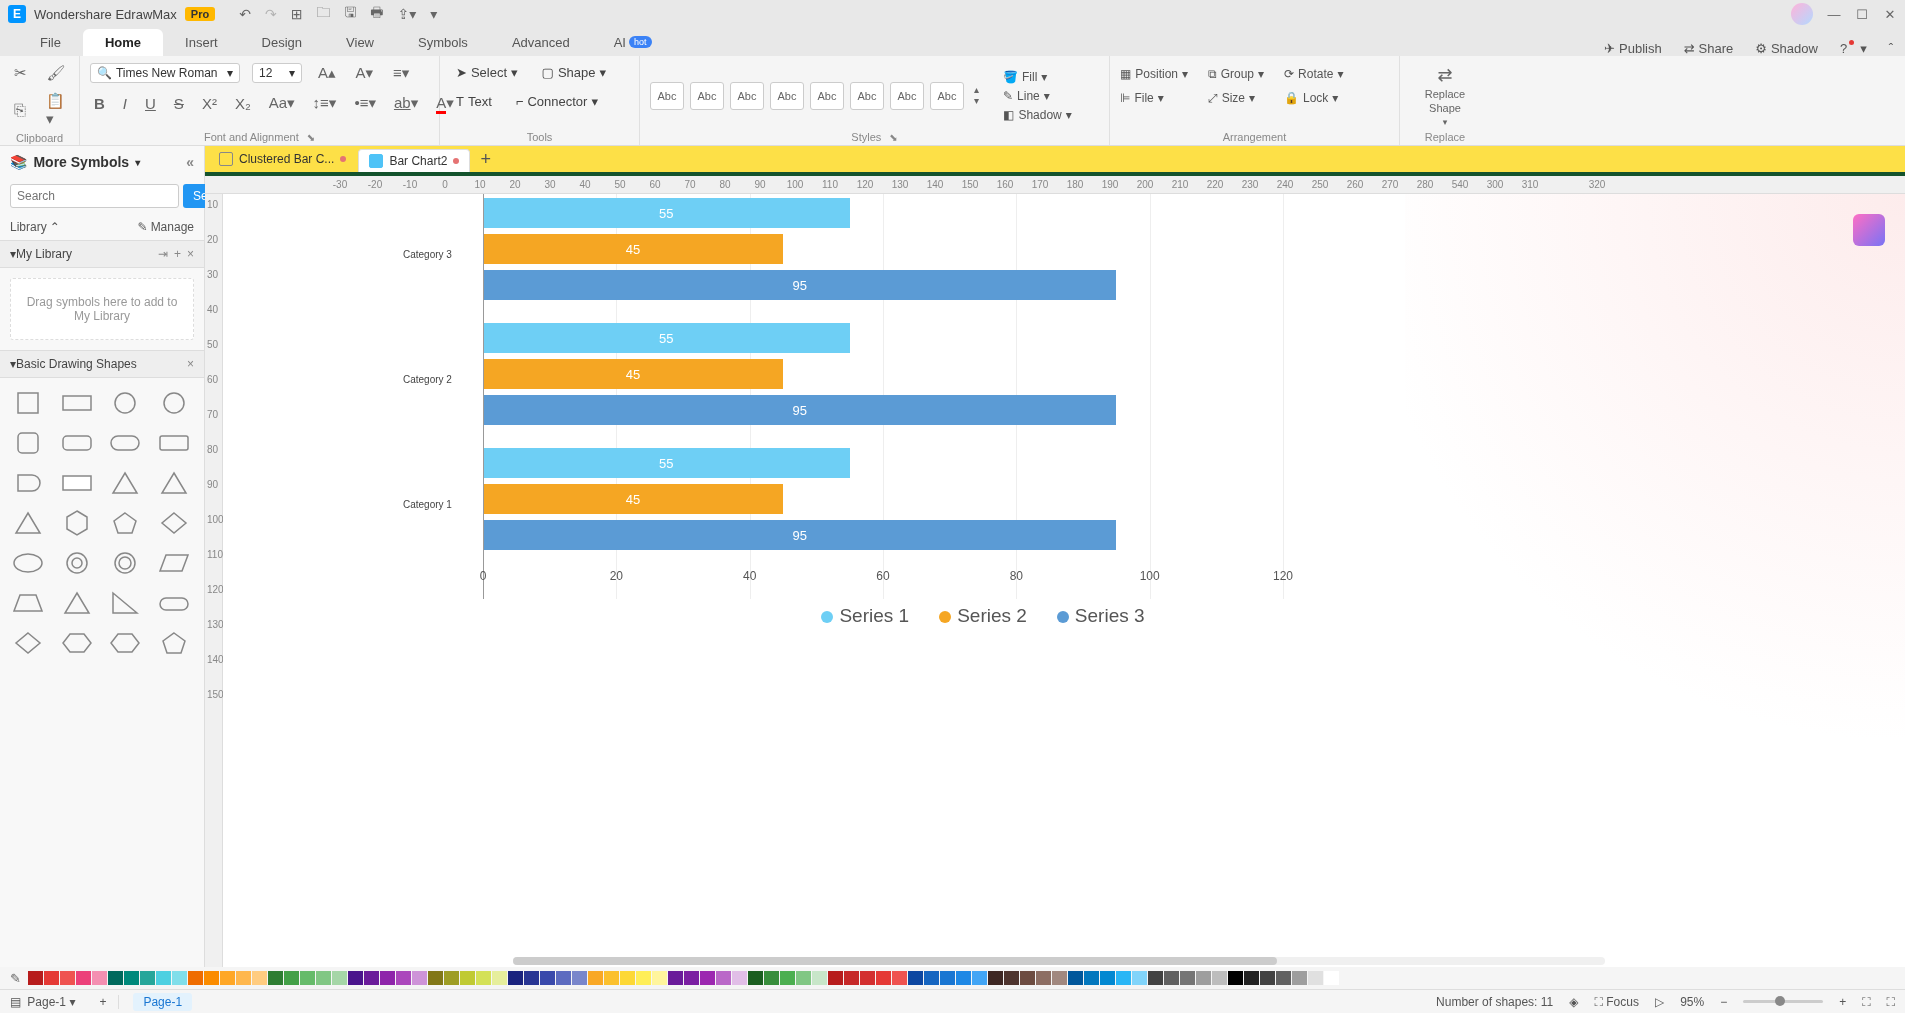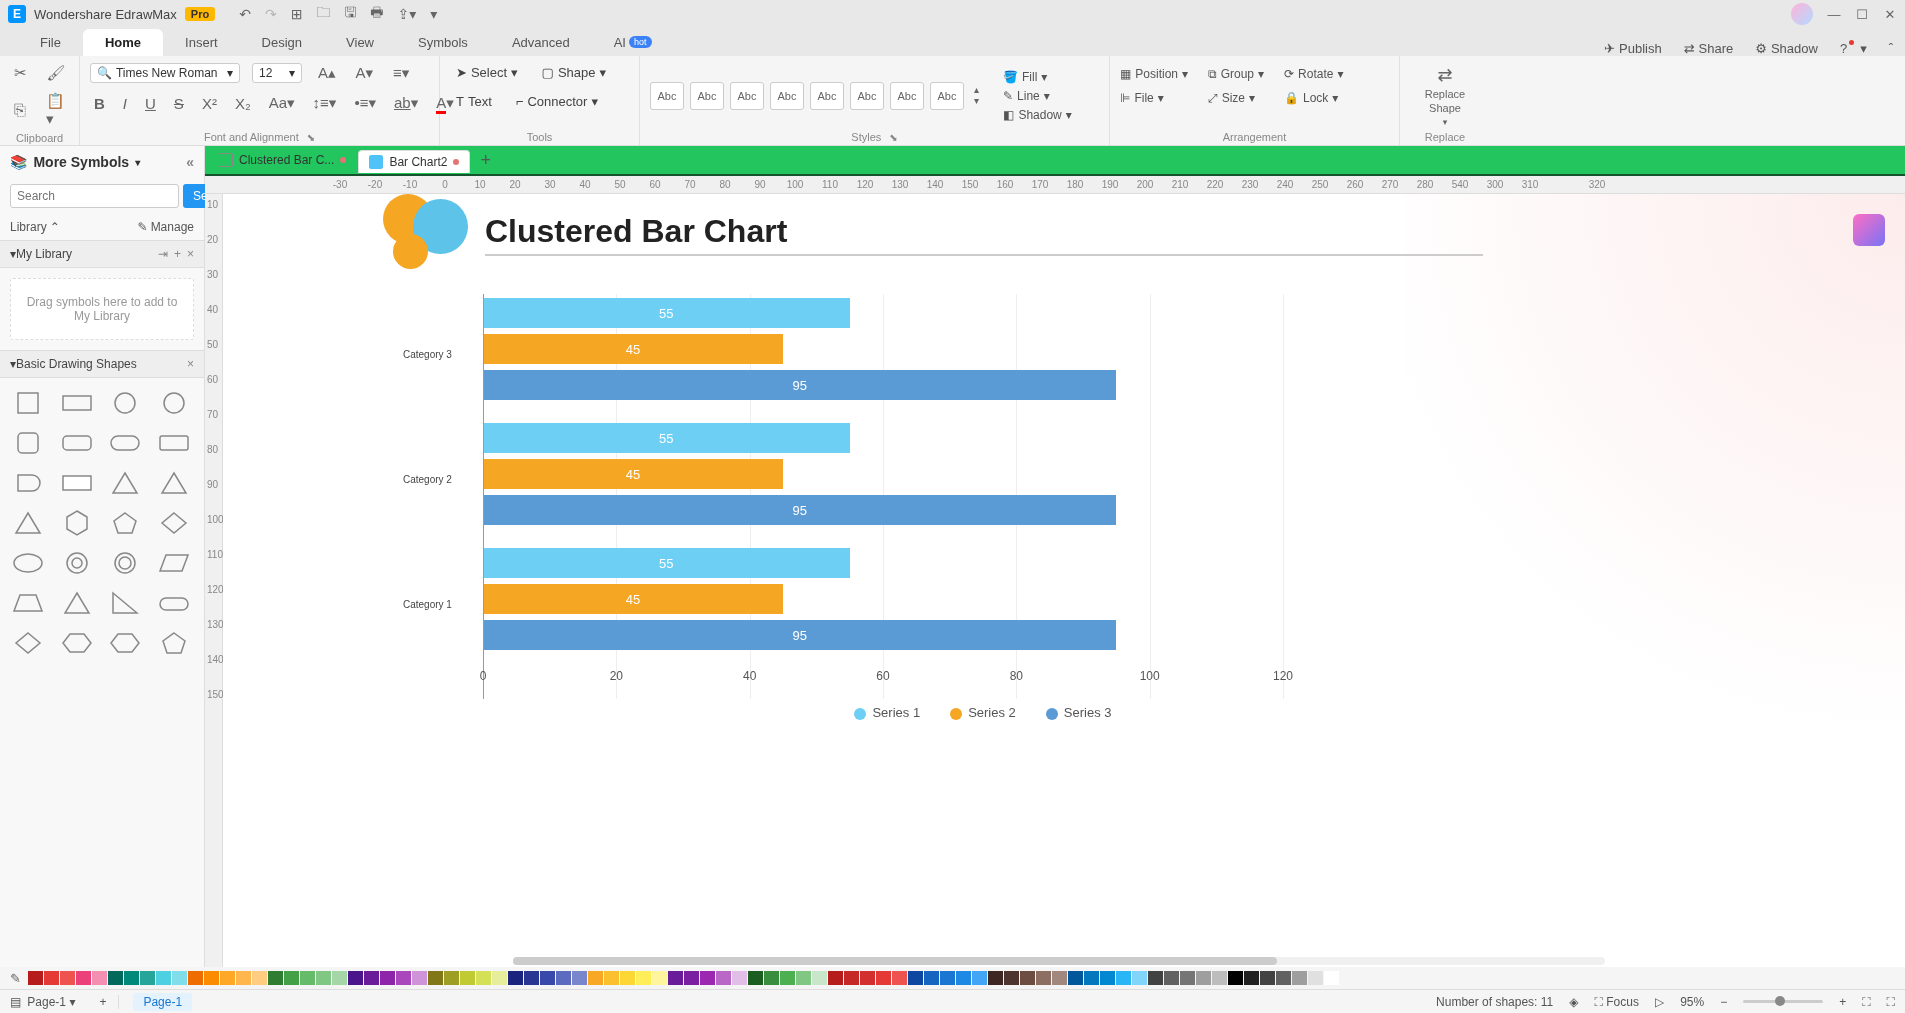--- a/index.html
+++ b/index.html
@@ -55,21 +55,21 @@
 .lib-row span { cursor:pointer; display:flex; gap:3px; align-items:center;}
 .section-head { display: flex; align-items: center; padding: 6px 10px; font-size: 12px; color: #444; background: #eee; border-top:1px solid #ddd; border-bottom:1px solid #ddd;}
 .section-head .acts { margin-left:auto; display:flex; gap:6px; color:#888;}
 .dropzone { margin: 10px; padding: 16px 8px; text-align: center; color: #999; font-size: 12px; background:#fff; border:1px dashed #ddd; border-radius:3px;}
 .shapes-grid { display: grid; grid-template-columns: repeat(4, 1fr); gap: 10px; padding: 10px; }
 .shape-cell { width: 36px; height: 30px; display: flex; align-items: center; justify-content: center; cursor: pointer; }
 .shape-cell svg { stroke: #888; fill: none; stroke-width: 1.5; }
 
 
 .canvas-area { flex: 1; display: flex; flex-direction: column; background: #fff; position: relative; }
-.doc-tabs { height: 30px; display: flex; align-items: center; border-bottom: 2px solid #14532d; background: #22c55e; padding-left: 4px; gap: 2px;}
+.doc-tabs { height: 30px; display: flex; align-items: center; border-bottom: 4px solid #14532d; background: #fde047; padding-left: 4px; gap: 2px;}
 .doc-tab { display: flex; align-items: center; gap: 6px; padding: 4px 10px; font-size: 12px; cursor: pointer; border-radius: 4px 4px 0 0; }
 .doc-tab.active { background: #fff; border: 1px solid #ddd; border-bottom: none; position:relative; top:1px;}
 .doc-tab .dot { width: 6px; height: 6px; border-radius: 50%; background: #e57373; }
 .doc-tab .ficon { width:14px; height:14px; border:1px solid #888; border-radius:2px; display:inline-block;}
 .doc-tab.active .ficon { background:#4fc3f7; border-color:#4fc3f7;}
 .add-tab { font-size: 18px; color: #555; padding: 0 8px; cursor: pointer; }
 
 .ruler-h { height: 18px; background: #f0f0f0; border-bottom: 1px solid #ddd; display: flex; font-size: 10px; color: #888; position: relative; overflow: hidden; }
 .ruler-h .ticklabel { position:absolute; bottom:3px; transform:translateX(-50%);}
 .canvas-body { flex: 1; display: flex; overflow: hidden; }
@@ -92,21 +92,21 @@
 .y-axis { position:absolute; left:0; top:0; bottom:30px; width:1px; background:#999;}
 .gridline { position:absolute; top:0; bottom:30px; width:1px; background:#eee;}
 .cat-group { position: relative; height: 120px; margin-bottom: 5px;}
 .cat-label { position:absolute; left:-80px; top:50%; transform:translateY(-50%); font-size:10px; color:#444; white-space:nowrap;}
 .bar { position:absolute; height: 30px; display:flex; align-items:center; justify-content:center; color:#fff; font-size:13px;}
 .bar.s1 { background:#6ecff5; top:4px;} 
 .bar.s2 { background:#f5a623; top:40px;} 
 .bar.s3 { background:#5b9bd5; top:76px;} 
 .x-ticks { position:relative; height:30px; margin-top: 2px;}
 .x-tick { position:absolute; font-size:12px; color:#555; transform:translateX(-50%);}
-.legend { display:flex; justify-content:center; gap:30px; margin-top:6px; font-size:13px; color:#555;}
+.legend { display:flex; justify-content:center; gap:30px; margin-top:6px; font-size:19px; color:#555;}
 .legend .swatch { width:12px; height:12px; border-radius:50%; display:inline-block; margin-right:6px; vertical-align:middle;}
 .ai-badge { position:absolute; right:20px; top:20px; width:32px; height:32px; border-radius:6px; background:linear-gradient(135deg,#ff6ec4,#7873f5); }
 
 
 .colorbar { height: 22px; background: #f5f5f5; display: flex; align-items: center; padding: 0 10px; gap: 1px; }
 .color-swatch { width: 15px; height: 14px; cursor: pointer; }
 .eyedrop { font-size:13px; color:#666; margin-right:6px; cursor:pointer;}
 
 
 .statusbar { height: 24px; background: #f5f5f5; border-top: 1px solid #ddd; display: flex; align-items: center; padding: 0 10px; gap: 14px; font-size: 12px; color: #555;}
@@ -540,28 +540,20 @@
           <div class="ticklabel" style="top: 360px;">110</div>
           <div class="ticklabel" style="top: 395px;">120</div>
           <div class="ticklabel" style="top: 430px;">130</div>
           <div class="ticklabel" style="top: 465px;">140</div>
           <div class="ticklabel" style="top: 500px;">150</div>
         </div>
       <div class="canvas">
         <div class="canvas-gradient"></div>
         <div class="ai-badge"></div>
         <div class="chart-box">
-          <div class="chart-title-row">
-            <div class="gear-icon">
-              <div class="gear g1"></div>
-                <div class="gear g2"></div>
-                <div class="gear g3"></div>
-            </div>
-            <div class="chart-title">Clustered Bar Chart</div>
-          </div>
           <div class="chart-plot" id="chart-plot" style="height: 435px;">
               <div class="gridline" style="left: 0px;"></div>
               <div class="gridline" style="left: 133.333px;"></div>
               <div class="gridline" style="left: 266.667px;"></div>
               <div class="gridline" style="left: 400px;"></div>
               <div class="gridline" style="left: 533.333px;"></div>
               <div class="gridline" style="left: 666.667px;"></div>
               <div class="gridline" style="left: 800px;"></div>
               <div class="cat-group">
                 <div class="cat-label">Category 3</div>

